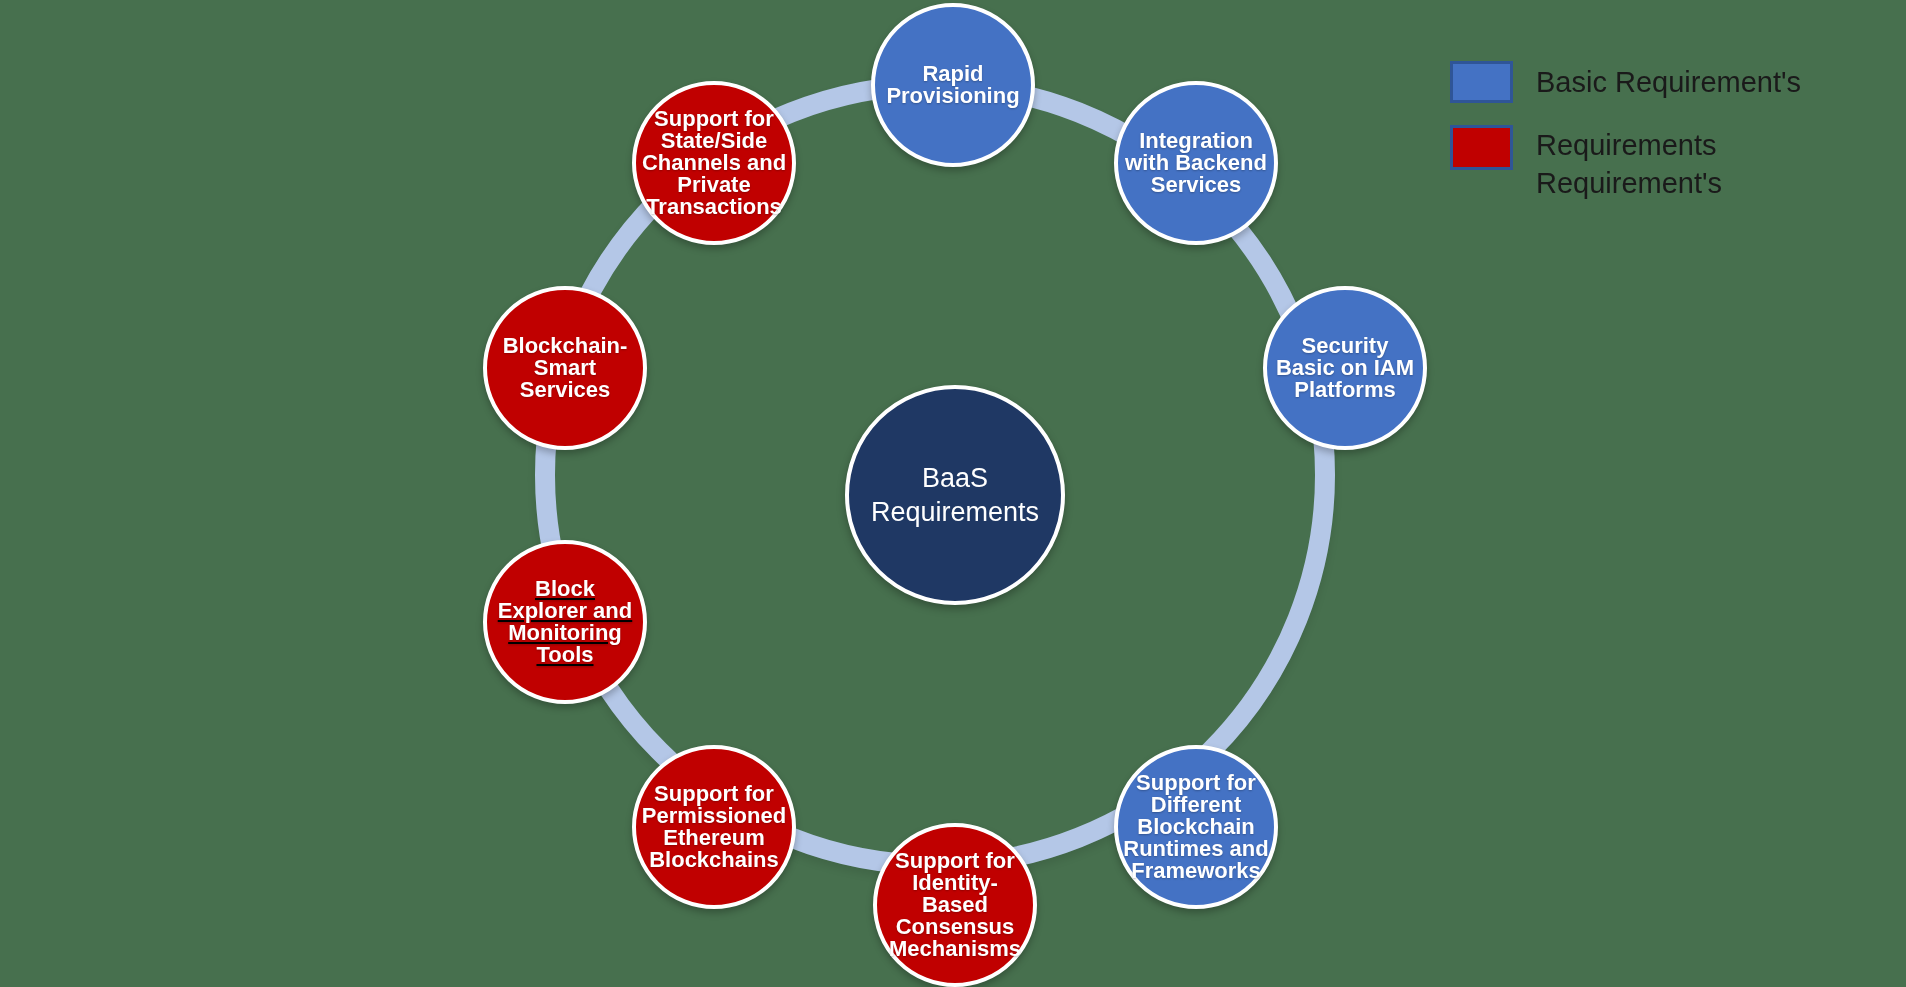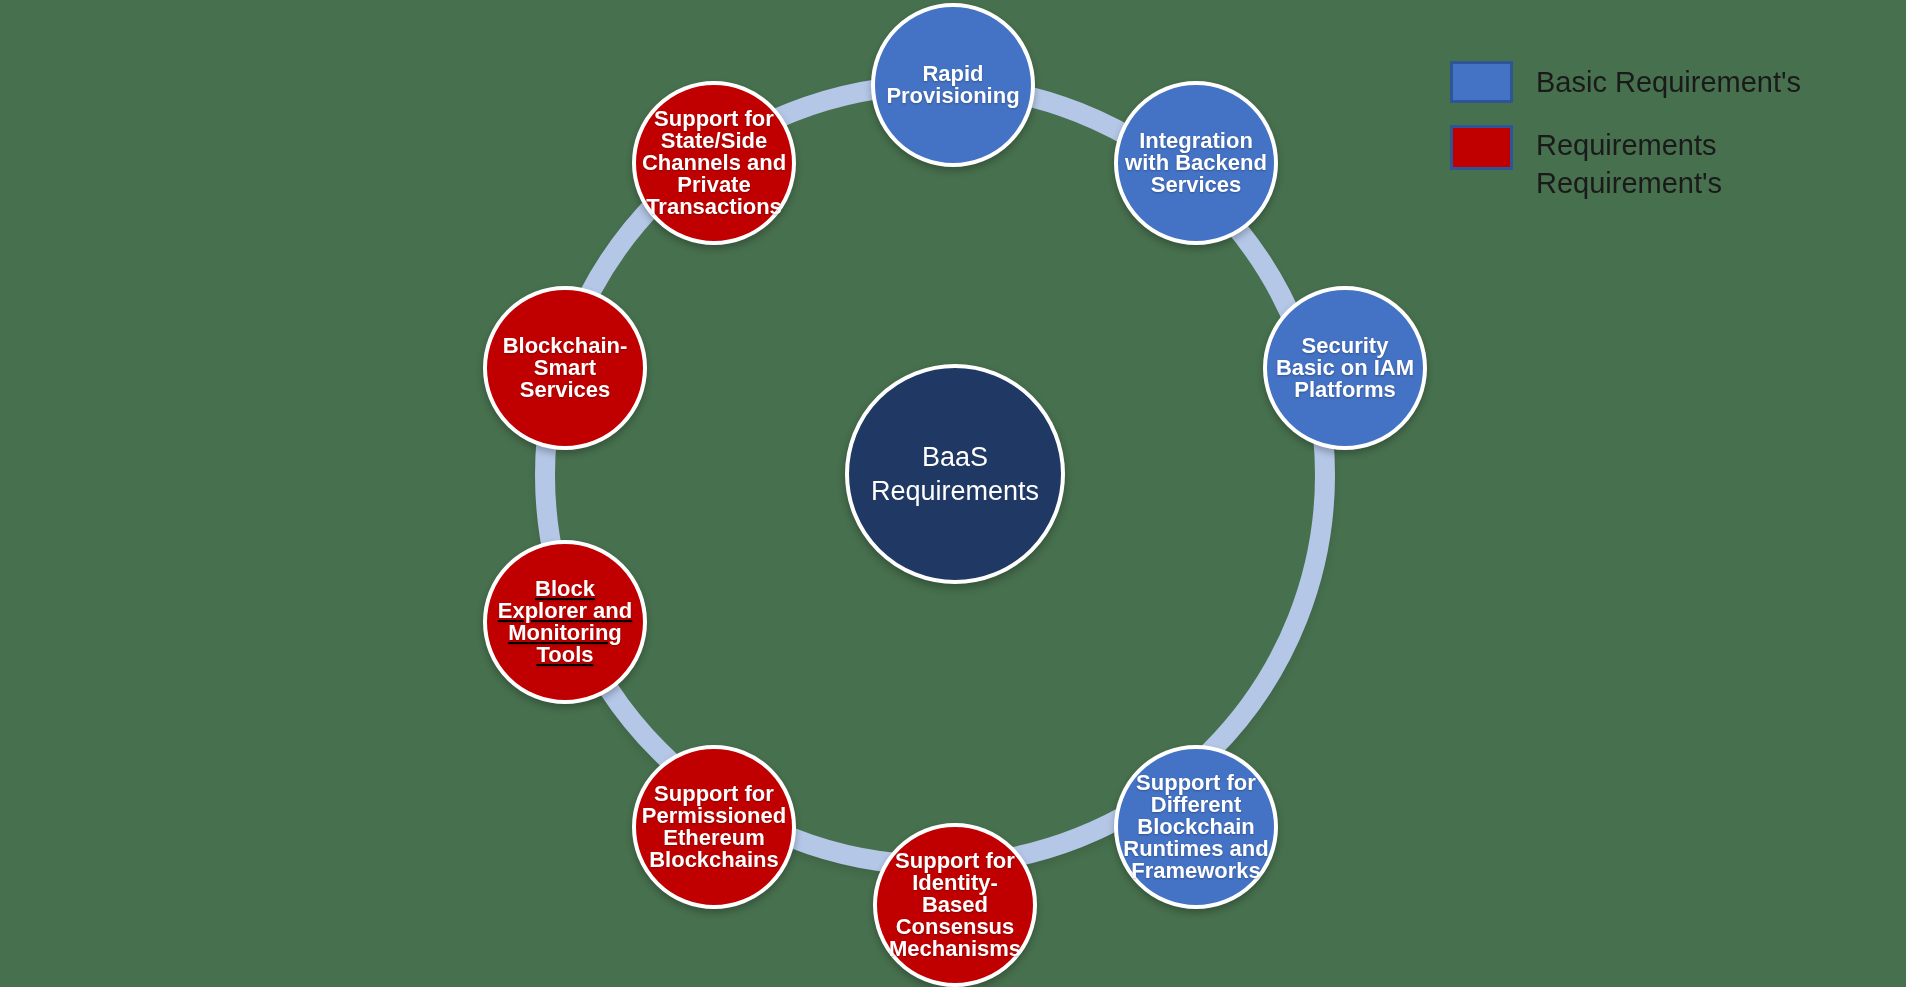--- a/index.html
+++ b/index.html
@@ -56,21 +56,21 @@
   .n4 { left: 1114px; top: 745px; }
   .n5 { left: 873px;  top: 823px; }
   .n6 { left: 632px;  top: 745px; }
   .n7 { left: 483px;  top: 540px; text-decoration: underline; }
   .n8 { left: 483px;  top: 286px; }
   .n9 { left: 632px;  top: 81px;  }
   
   .center-circle {
     position: absolute;
     left: 845px;
-    top: 364px;
+    top: 385px;
     width: 220px;
     height: 220px;
     border: 4px solid var(--node-border, #FFFFFF);
     border-radius: 50%;
     background: var(--center-fill, #1F3864);
     display: flex;
     align-items: center;
     justify-content: center;
     text-align: center;
     box-shadow: 0 4px 8px rgba(0,0,0,0.28);

